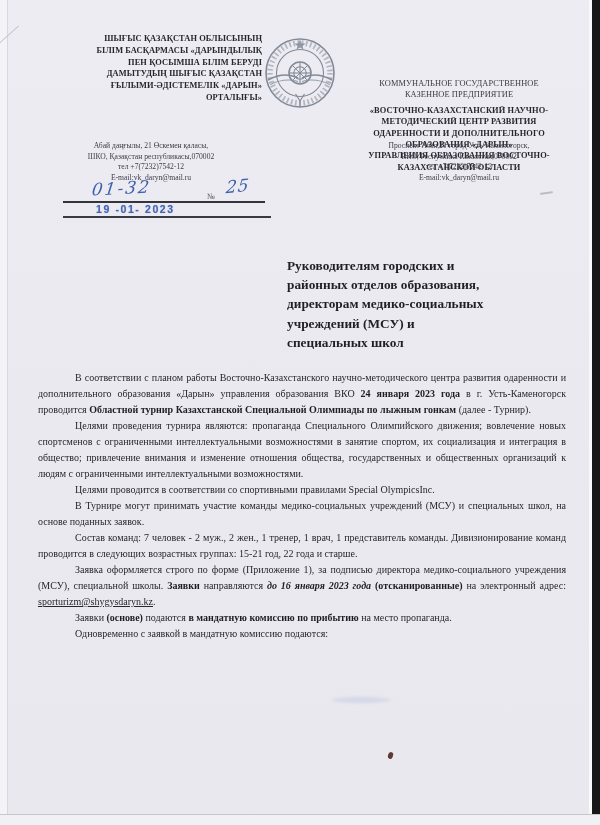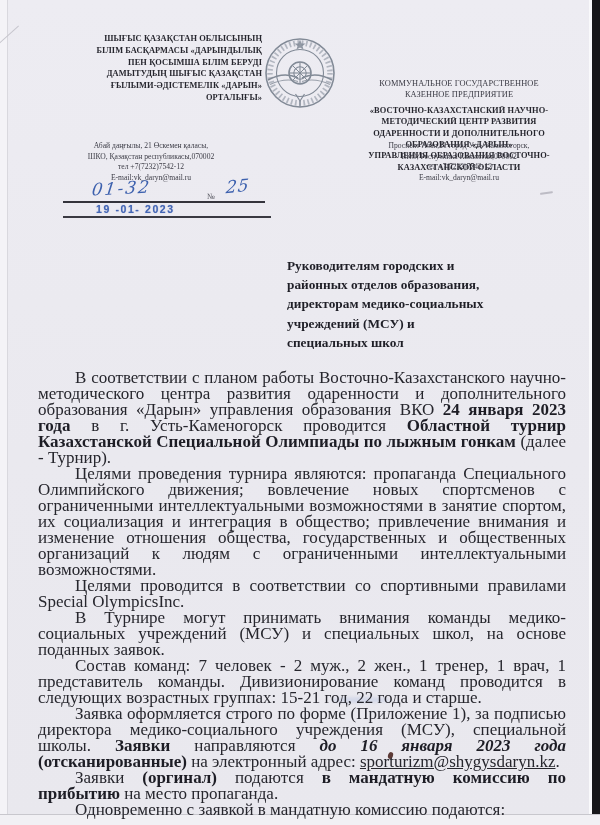--- a/index.html
+++ b/index.html
@@ -37,21 +37,21 @@
   .no-sign{position:absolute;left:207px;top:192px;font-size:8px;color:#55555e;}
   .reg-line1{position:absolute;left:63px;top:201px;width:202px;height:2px;background:#34343c;}
   .reg-line2{position:absolute;left:63px;top:216px;width:208px;height:2px;background:#3a3a42;}
   .date-stamp{position:absolute;left:96px;top:203px;font-family:"Liberation Sans","DejaVu Sans",sans-serif;
     font-weight:bold;font-size:10.5px;letter-spacing:1.6px;color:#4466b4;text-shadow:0 0 1px rgba(68,102,180,.55);}
 
   
   .recipient{position:absolute;left:287px;top:256px;width:286px;font-weight:bold;font-size:13.3px;line-height:19.2px;color:#1f1f27;}
 
   
-  .body-text{position:absolute;left:38px;top:370px;width:528px;font-size:17px;line-height:16px;text-align:justify;color:#26262d;}
+  .body-text{position:absolute;left:38px;top:370px;width:528px;font-size:10px;line-height:16px;text-align:justify;color:#26262d;}
   .body-text p{margin:0;text-indent:37px;}
   .run.bold{font-weight:bold;color:#1d1d25;}
   .run.bold-italic{font-weight:bold;font-style:italic;color:#1d1d25;}
   .run.link{text-decoration:underline;}
 </style>
 </head>
 <body>
 
 <div class="scan">
 
@@ -105,20 +105,20 @@
   <div class="reg-line1"></div>
   <div class="date-stamp">19 -01- 2023</div>
   <div class="reg-line2"></div>
 
   <div class="recipient">Руководителям городских и<br>районных отделов образования,<br>директорам медико-социальных<br>учреждений (МСУ) и<br>специальных школ</div>
 
   <div class="body-text">
       <p><span class="run normal">В соответствии с планом работы Восточно-Казахстанского научно-методического центра развития одаренности и дополнительного образования «Дарын» управления образования ВКО </span><span class="run bold">24 января 2023 года</span><span class="run normal"> в г. Усть-Каменогорск проводится </span><span class="run bold">Областной турнир Казахстанской Специальной Олимпиады по лыжным гонкам</span><span class="run normal"> (далее - Турнир).</span></p>
       <p><span class="run normal">Целями проведения турнира являются: пропаганда Специального Олимпийского движения; вовлечение новых спортсменов с ограниченными интеллектуальными возможностями в занятие спортом, их социализация и интеграция в общество; привлечение внимания и изменение отношения общества, государственных и общественных организаций к людям с ограниченными интеллектуальными возможностями.</span></p>
       <p><span class="run normal">Целями проводится в соответствии со спортивными правилами Special OlympicsInc.</span></p>
-      <p><span class="run normal">В Турнире могут принимать внимания команды медико-социальных учреждений (МСУ) и специальных школ, на основе поданных заявок.</span></p>
+      <p><span class="run normal">В Турнире могут принимать участие команды медико-социальных учреждений (МСУ) и специальных школ, на основе поданных заявок.</span></p>
       <p><span class="run normal">Состав команд: 7 человек - 2 муж., 2 жен., 1 тренер, 1 врач, 1 представитель команды. Дивизионирование команд проводится в следующих возрастных группах: 15-21 год, 22 года и старше.</span></p>
       <p><span class="run normal">Заявка оформляется строго по форме (Приложение 1), за подписью директора медико-социального учреждения (МСУ), специальной школы. </span><span class="run bold">Заявки</span><span class="run normal"> направляются </span><span class="run bold-italic">до 16 января 2023 года</span><span class="run normal"> </span><span class="run bold">(отсканированные)</span><span class="run normal"> на электронный адрес: </span><span class="run link">sporturizm@shygysdaryn.kz</span><span class="run normal">.</span></p>
-      <p><span class="run normal">Заявки </span><span class="run bold">(оргинал)</span><span class="run normal"> подаются </span><span class="run bold">в мандатную комиссию по прибытию</span><span class="run normal"> на место пропаганда.</span></p>
+      <p><span class="run normal">Заявки </span><span class="run bold">(основе)</span><span class="run normal"> подаются </span><span class="run bold">в мандатную комиссию по прибытию</span><span class="run normal"> на место пропаганда.</span></p>
       <p><span class="run normal">Одновременно с заявкой в мандатную комиссию подаются:</span></p>
     </div>
 
 </div>
 
 </body></html>

